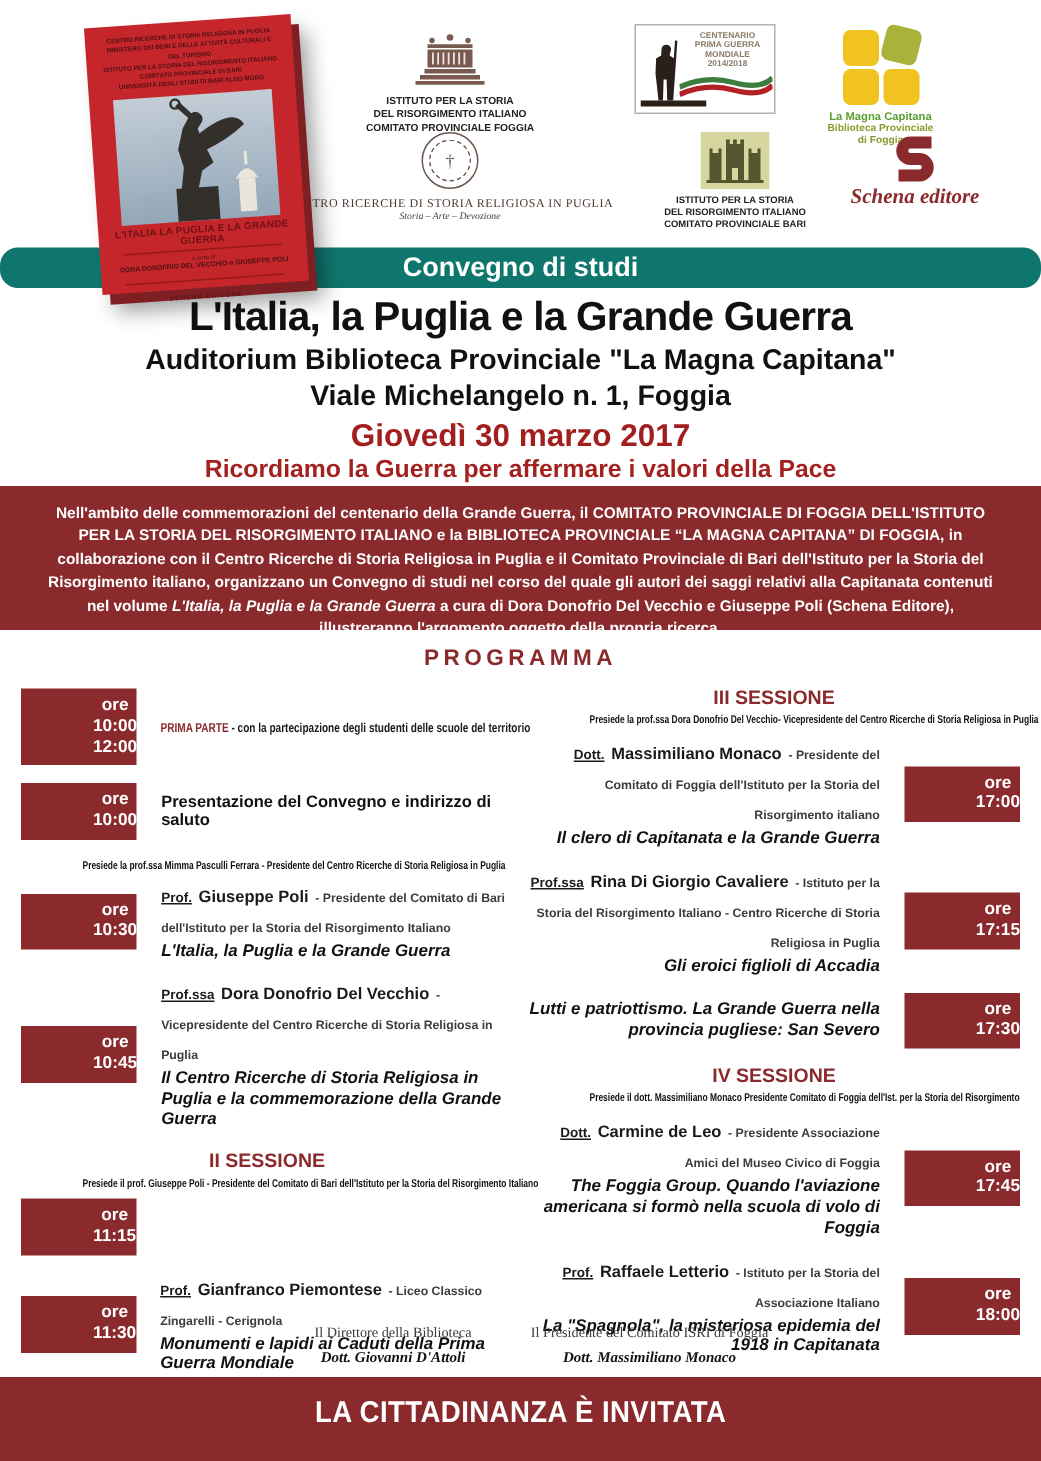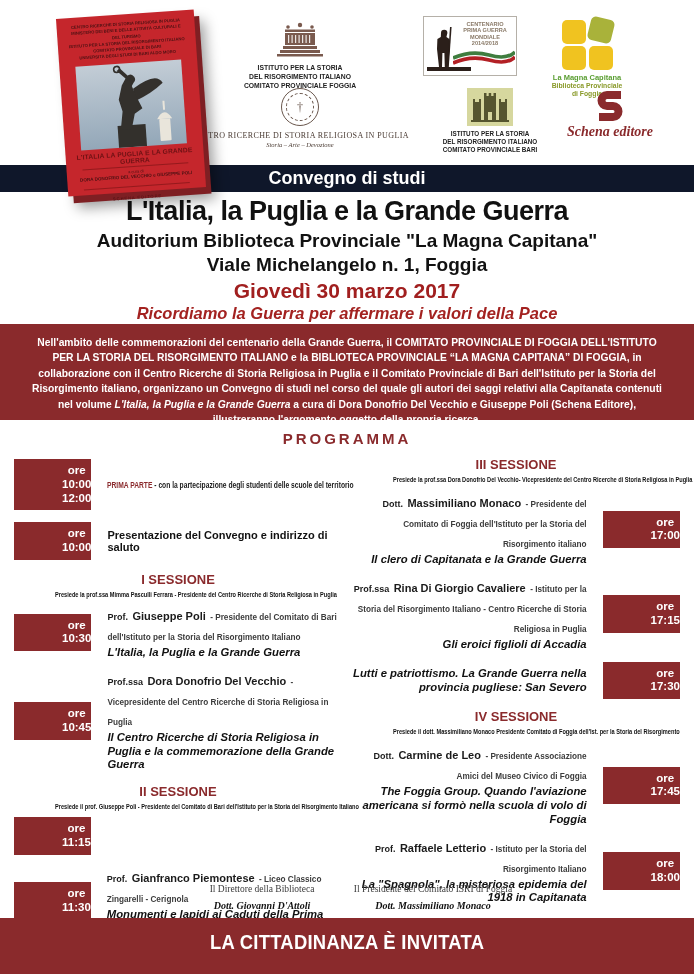--- a/index.html
+++ b/index.html
@@ -1,20 +1,20 @@
 <!DOCTYPE html>
 <html><head>
 <meta charset="utf-8">
 <style>
   html,body{margin:0;padding:0;background:#e9e9e9;}
   .page{position:relative;width:694px;height:974px;background:#fff;margin:0 auto;
         font-family:"Liberation Sans",sans-serif;overflow:hidden;color:#1a1a1a;}
   
-  .band{position:absolute;left:0;top:165px;width:100%;height:27px;background:#0f172a;
-        color:#fff;font-weight:bold;font-size:18px;line-height:27px;text-align:center;}
+  .band{position:absolute;left:0;top:165px;width:100%;height:27px;background:#0f766e;
+        color:#fff;font-weight:bold;font-size:18px;line-height:27px;text-align:center;border-radius:12px;}
   
   .book{position:absolute;left:62px;top:14px;width:138px;height:178px;background:#c5262c;
         transform:rotate(-4deg);z-index:6;box-sizing:border-box;padding:7px 10px 5px;
         box-shadow:5px 7px 0 #7e1f23,9px 12px 14px rgba(0,0,0,.4);}
   .bktop{font-size:4.2px;font-weight:bold;color:#4b1113;text-align:center;line-height:1.5;}
   .bkphoto{position:relative;width:106px;height:84px;margin:4px auto 3px;
            background:linear-gradient(#c3cdd6,#93a7b8);}
   .bktitle{margin-top:3px;color:#6d1114;font-size:6.6px;font-weight:bold;text-align:center;
            letter-spacing:.2px;}
   .bkrule{height:1px;background:rgba(90,10,12,.45);margin:2px 6px;}
@@ -41,21 +41,21 @@
         display:flex;align-items:center;justify-content:center;}
   .seal-in{width:26px;height:26px;border:1px dashed #6a574d;border-radius:50%;
            display:flex;align-items:center;justify-content:center;
            font-size:12px;color:#6a574d;font-family:"Liberation Serif",serif;}
   
   .t-center{position:absolute;left:0;width:100%;text-align:center;}
   .title1{top:196px;font-size:27px;font-weight:bold;letter-spacing:-.5px;color:#111;}
   .title2{top:230px;font-size:19px;font-weight:bold;color:#111;}
   .title3{top:254px;font-size:19px;font-weight:bold;color:#111;}
   .title4{top:279px;font-size:21px;font-weight:bold;color:#a11f1f;}
-  .title5{top:304px;font-size:16.5px;font-weight:bold;font-style:italic;color:#a32220;}
+  .title5{top:304px;font-size:16.5px;font-weight:bold;color:#a32220;}
   
   .intro{position:absolute;left:0;top:324px;width:100%;height:96px;background:#8a2a2c;
          box-sizing:border-box;padding:11px 30px 0;color:#fff;font-size:10.3px;font-weight:bold;
          line-height:1.5;text-align:center;}
   .intro i{font-style:italic;}
   
   .programma{position:absolute;left:0;top:430px;width:100%;text-align:center;
              color:#8a2a2c;font-weight:bold;font-size:15px;letter-spacing:3px;}
   .cols{position:absolute;left:14px;top:453px;width:666px;display:flex;gap:10px;}
   .col{width:328px;}
@@ -68,21 +68,21 @@
   .rtext{flex:1;padding-right:16px;text-align:right;}
   .inline-label{white-space:nowrap;transform:scaleX(.78);transform-origin:0 50%;
                 font-size:8.6px;font-weight:bold;}
   .mlabel{color:#8a2a2c;font-weight:bold;}
   .biglabel{color:#8a2a2c;font-weight:bold;font-size:11.5px;letter-spacing:.3px;}
   .desc{font-size:11px;font-weight:bold;color:#111;}
   .shead{text-align:center;}
   .stitle{color:#8a2a2c;font-weight:bold;font-size:13px;}
   .schair{font-size:7.5px;font-weight:bold;color:#111;white-space:nowrap;
           transform:scaleX(.75);transform-origin:50% 50%;margin-top:3px;}
-  .pre{font-size:9px;font-weight:bold;}
+  .pre{font-size:9px;font-weight:bold;text-decoration:underline;}
   .nm{font-size:11px;font-weight:bold;}
   .af{font-size:8.2px;font-weight:bold;color:#3c3c3c;}
   .spk{line-height:1.25;}
   .paper{font-size:11.3px;font-weight:bold;font-style:italic;line-height:1.22;margin-top:1px;color:#111;}
   .mt4{margin-top:4px;}.mt6{margin-top:6px;}.mt8{margin-top:8px;}.mt10{margin-top:10px;}
   .mt12{margin-top:12px;}.mt14{margin-top:14px;}
   
   .sig{position:absolute;top:884px;text-align:center;font-family:Liberation Serif, serif;}
   .sig-l{left:152px;width:220px;}
   .sig-r{left:315px;width:230px;left:318px;}
@@ -270,21 +270,20 @@
         <div class="tbox">
           <span class="tline">ore</span>
           <span class="tline">10:00</span>
         </div>
         <div class="ltext">
             <div class="desc">Presentazione del Convegno e indirizzo di saluto</div>
           </div>
       </div>
 
       <div class="shead mt12">
-        <div class="stitle">I SESSIONE</div>
         <div class="schair">Presiede la prof.ssa Mimma Pasculli Ferrara -  Presidente del Centro Ricerche di Storia Religiosa in Puglia</div>
       </div>
 
       <div class="lrow mt6">
         <div class="tbox">
           <span class="tline">ore</span>
           <span class="tline">10:30</span>
         </div>
         <div class="ltext">
           <div class="spk"><span class="pre">Prof.</span> <span class="nm">Giuseppe Poli</span> <span class="af">- Presidente del Comitato di Bari dell'Istituto per la Storia del Risorgimento Italiano</span></div>
@@ -387,21 +386,21 @@
           <div class="paper">The Foggia Group. Quando l'aviazione americana si formò nella scuola di volo di Foggia</div>
         </div>
         <div class="tbox">
           <span class="tline">ore</span>
           <span class="tline">17:45</span>
         </div>
       </div>
 
       <div class="rrow mt10">
         <div class="rtext">
-          <div class="spk"><span class="pre">Prof.</span> <span class="nm">Raffaele Letterio</span> <span class="af">- Istituto per la Storia del Risorgimento Italiano</span></div>
+          <div class="spk"><span class="pre">Prof.</span> <span class="nm">Raffaele Letterio</span> <span class="af">- Istituto per la Storia del Associazione Italiano</span></div>
           <div class="paper">La "Spagnola", la misteriosa epidemia del 1918 in Capitanata</div>
         </div>
         <div class="tbox">
           <span class="tline">ore</span>
           <span class="tline">18:00</span>
         </div>
       </div>
 
       <div class="rrow mt10">
         <div class="rtext">

